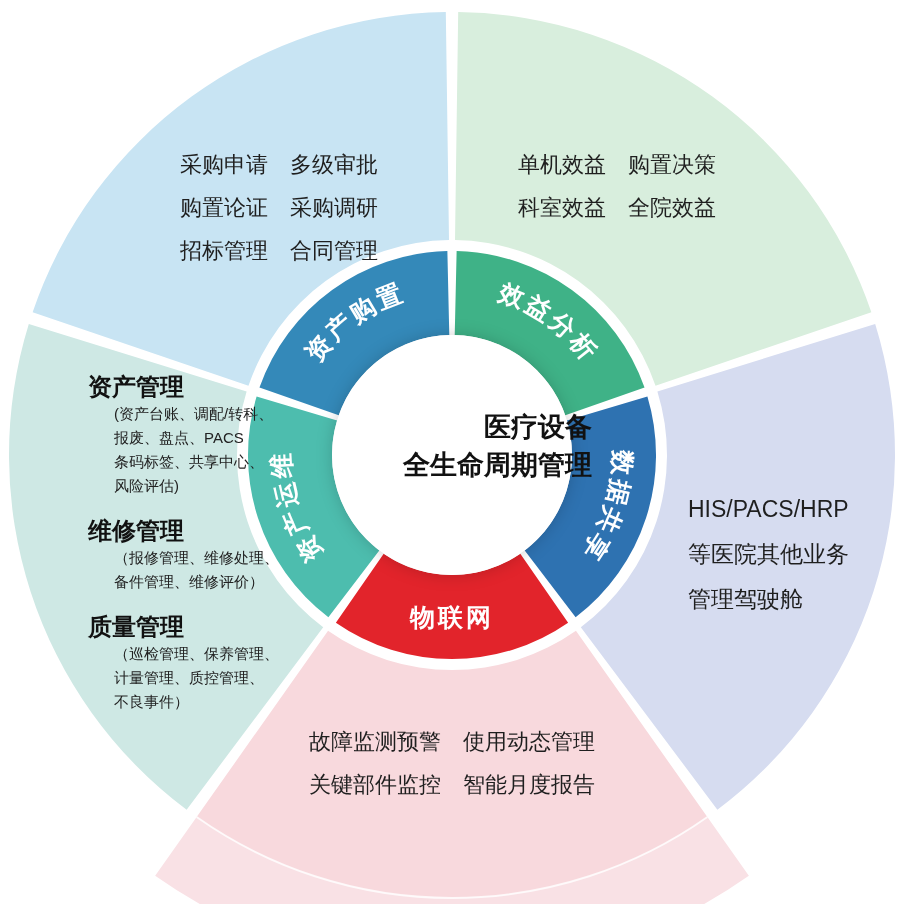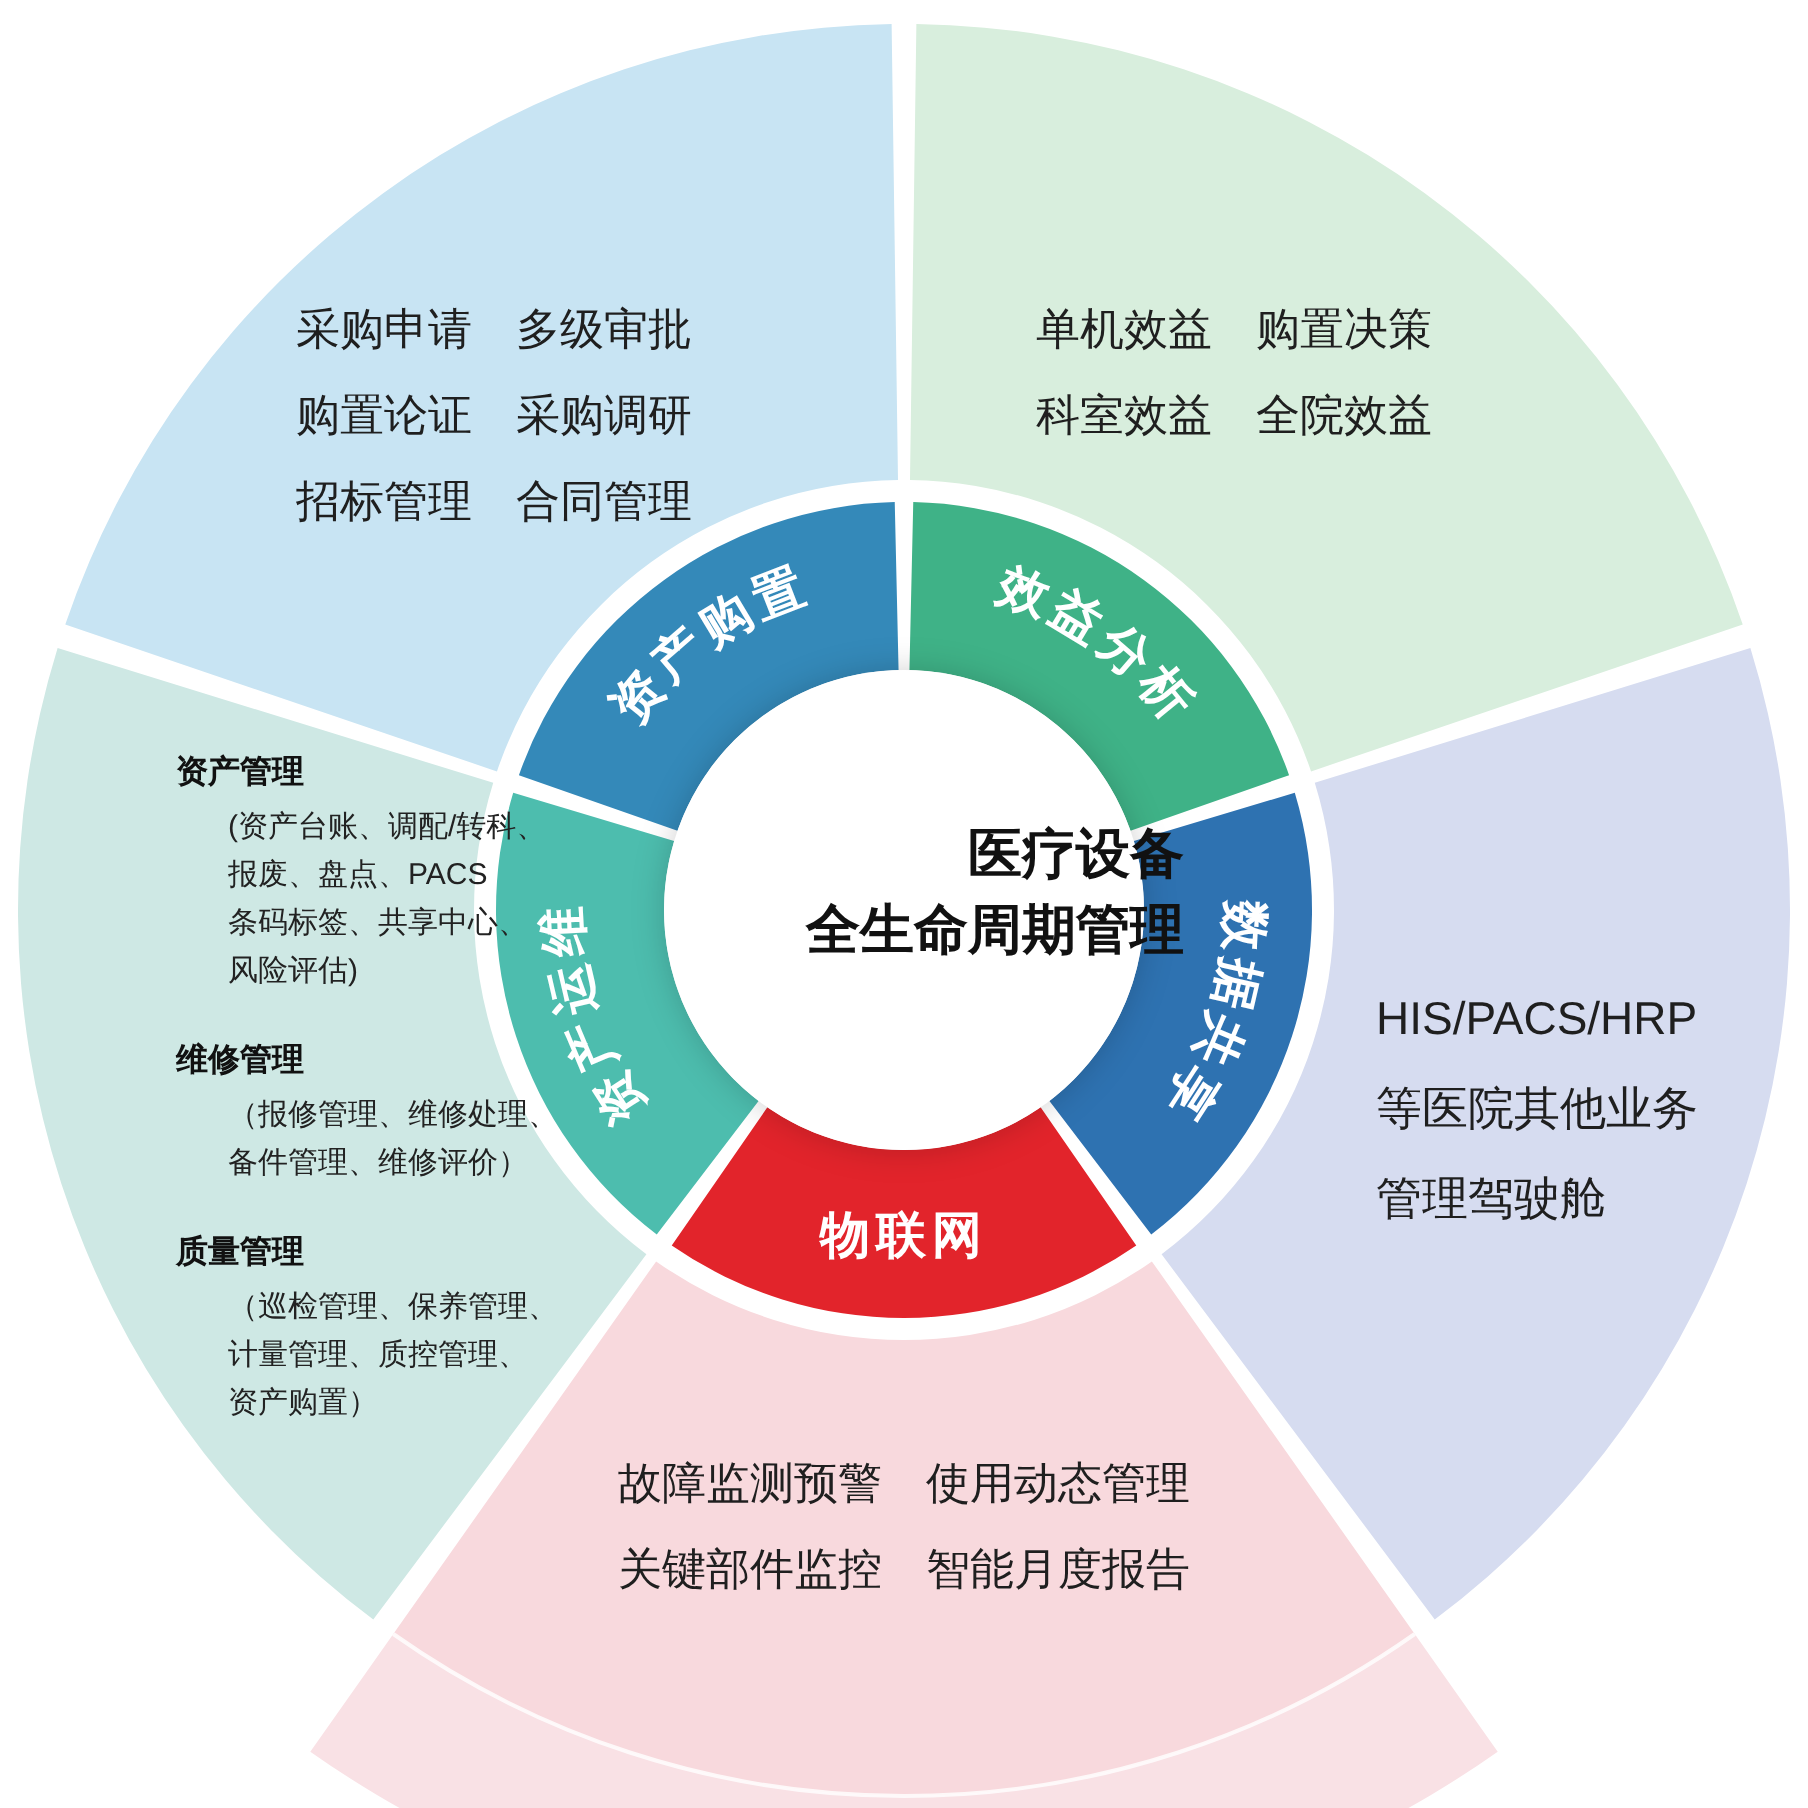--- a/index.html
+++ b/index.html
@@ -4,27 +4,27 @@
 <style>
   html,body{margin:0;padding:0;background:#ffffff;}
   .canvas{
     position:relative;width:904px;height:904px;background:#fff;overflow:hidden;
     font-family:"Liberation Sans","DejaVu Sans",sans-serif;color:#1f1f1f;
   }
   .canvas svg{position:absolute;left:0;top:0;}
   .center-circle{filter:drop-shadow(0 0 8px rgba(0,0,0,.18));}
   .ring-label text{fill:#ffffff;font-weight:700;font-size:25px;letter-spacing:3px;text-anchor:middle;}
   .content{position:absolute;font-size:22px;font-weight:500;line-height:43px;white-space:nowrap;}
-  .content.purchase{left:148px;top:143px;width:230px;text-align:left;}
+  .content.purchase{left:148px;top:143px;width:230px;text-align:right;}
   .content.benefit{left:518px;top:143px;width:250px;text-align:left;}
   .content.datashare{left:688px;top:487px;width:210px;font-size:23px;line-height:45px;}
   .content.iot{left:270px;top:720px;width:364px;text-align:center;}
   .content.ops{left:88px;top:372px;width:210px;line-height:normal;white-space:nowrap;}
   .content.ops .group{margin-bottom:18px;}
-  .content.ops .gtitle{font-size:16px;font-weight:700;line-height:30px;color:#111;}
+  .content.ops .gtitle{font-size:24px;font-weight:700;line-height:30px;color:#111;}
   .content.ops .gline{font-size:15px;font-weight:400;line-height:24px;color:#222;margin-left:26px;}
   .center-text{
     position:absolute;left:312px;top:408px;width:280px;text-align:right;
     font-weight:700;color:#111;
   }
   .center-text .ct1{font-size:27px;line-height:38px;}
   .center-text .ct2{font-size:27px;line-height:38px;}
 </style>
 </head>
 <body>
@@ -113,17 +113,17 @@
     </div>
     <div class="group">
       <div class="gtitle">维修管理</div>
       <div class="gline">（报修管理、维修处理、</div>
       <div class="gline">备件管理、维修评价）</div>
     </div>
     <div class="group">
       <div class="gtitle">质量管理</div>
       <div class="gline">（巡检管理、保养管理、</div>
       <div class="gline">计量管理、质控管理、</div>
-      <div class="gline">资产购置）</div>
+      <div class="gline">不良事件）</div>
     </div>
   </div>
 
 </div>
 
 </body></html>

